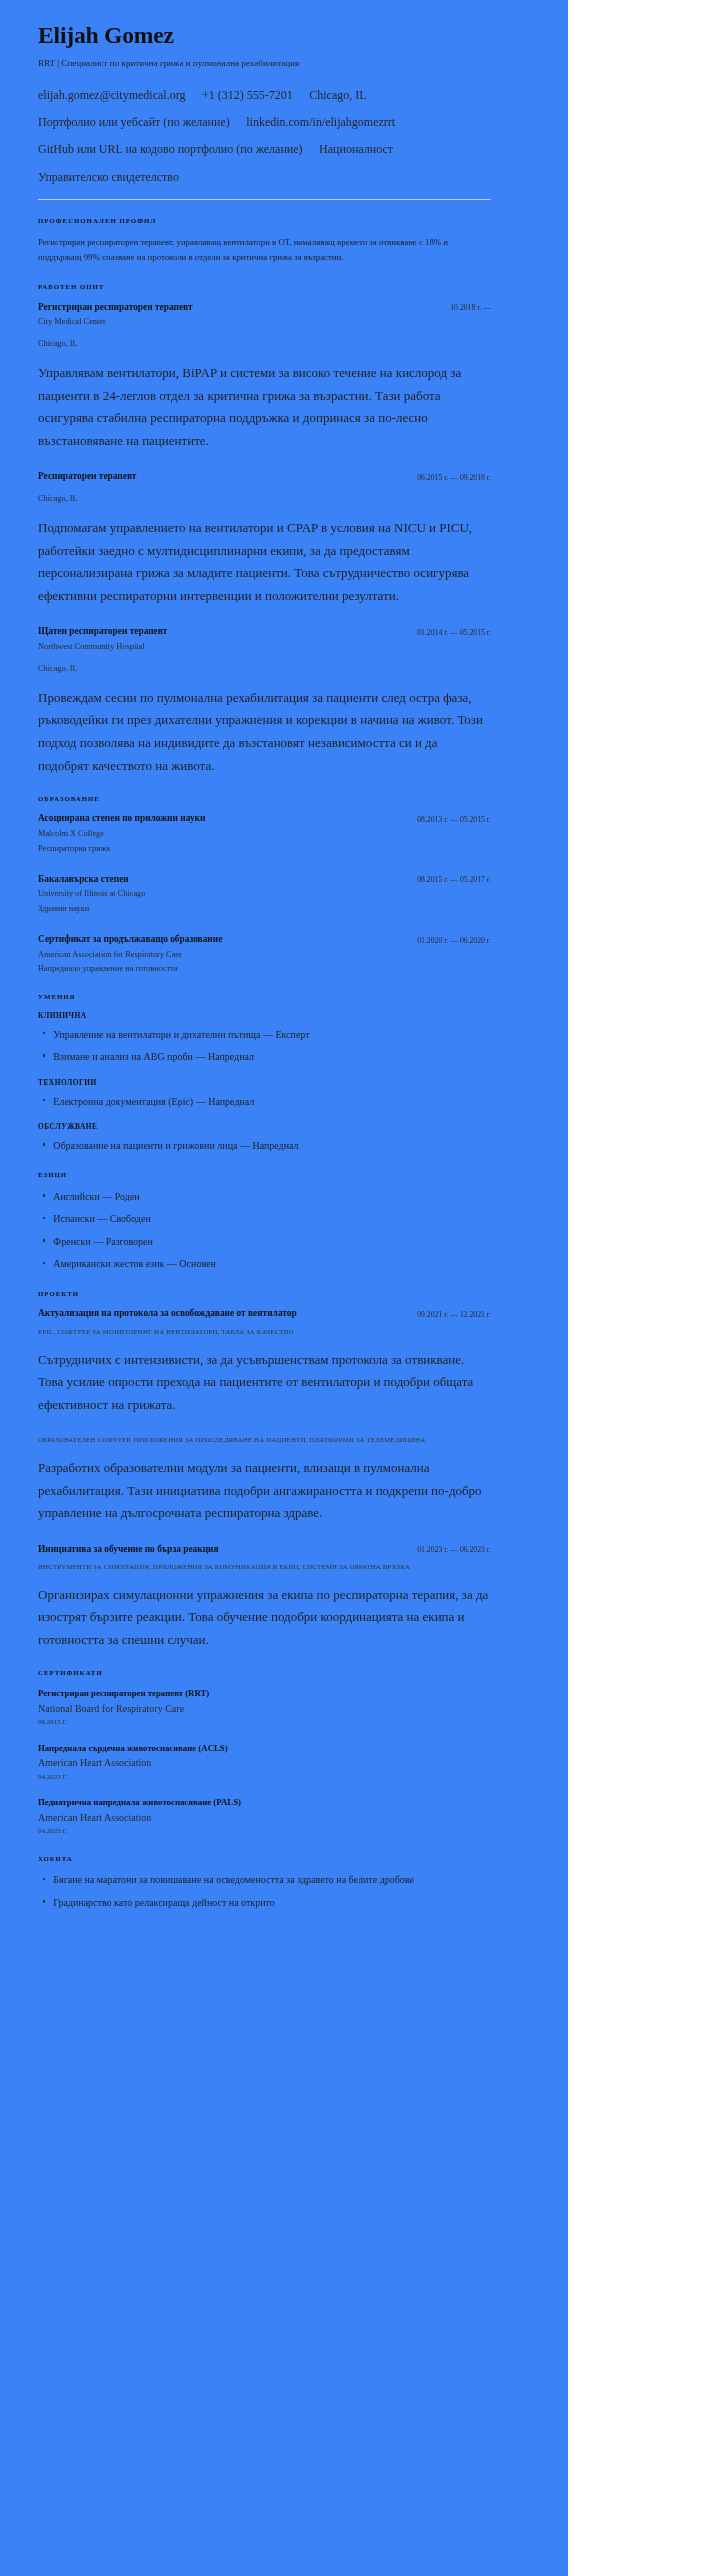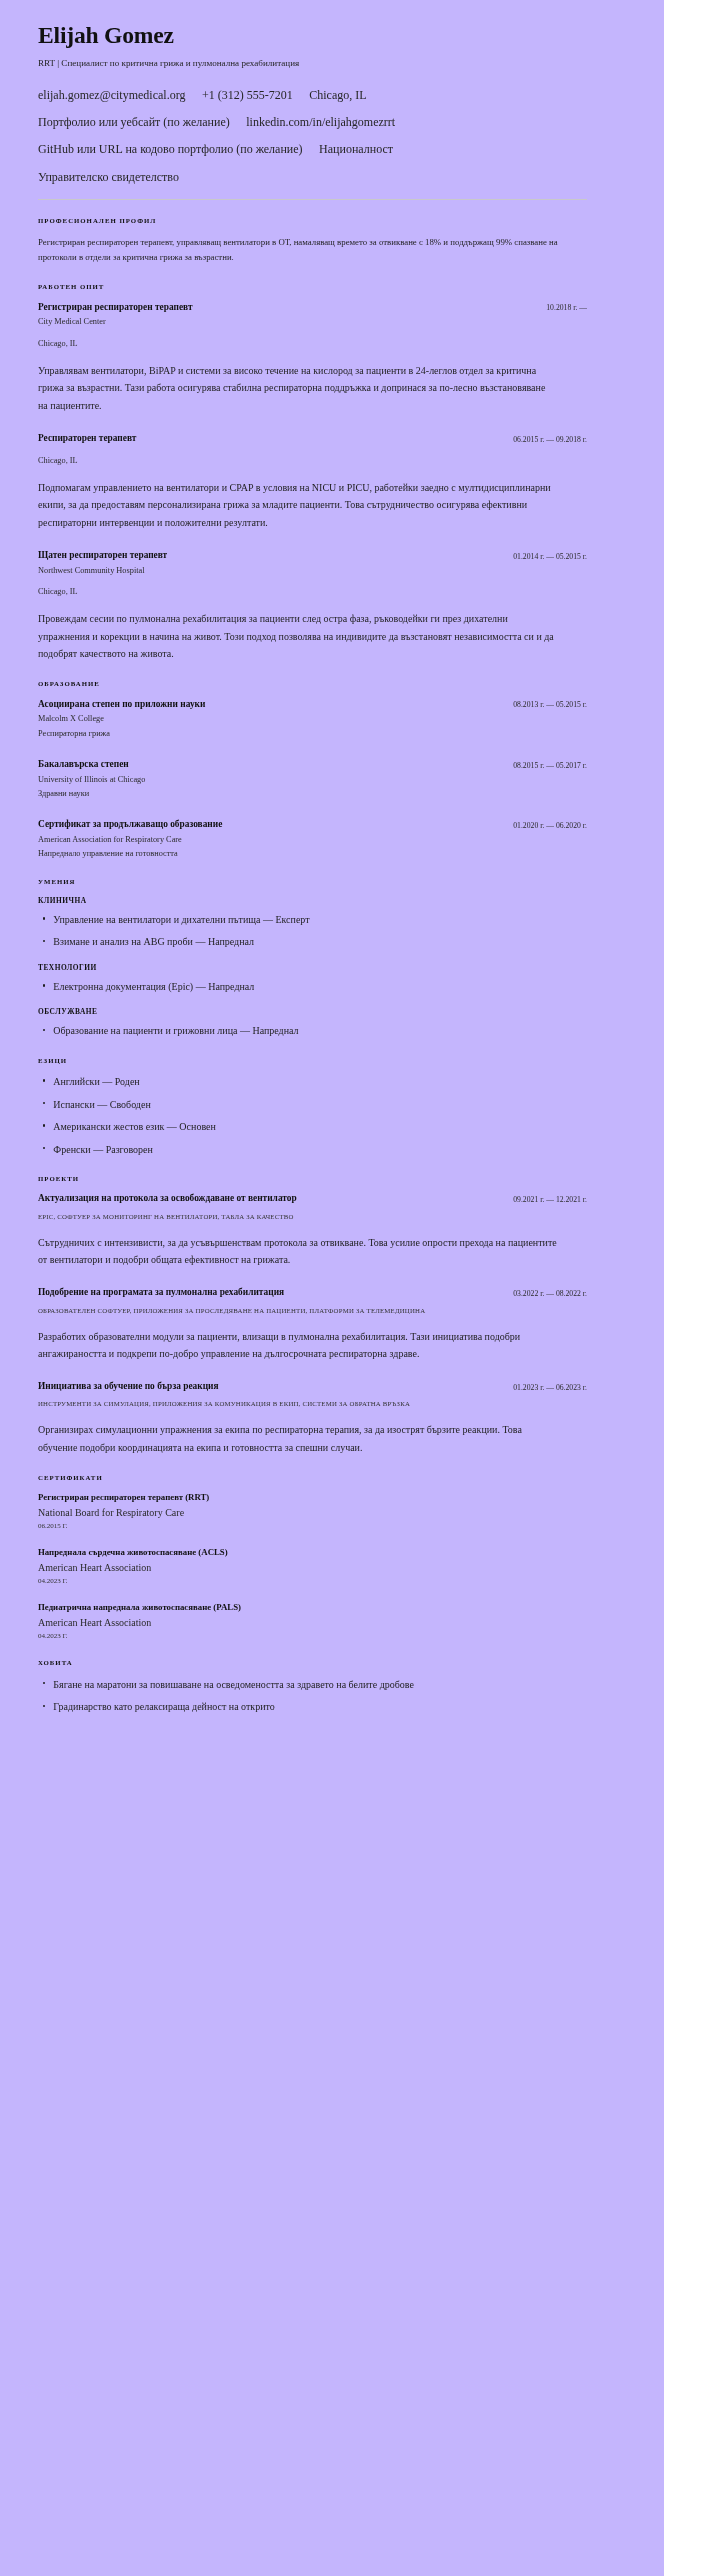--- a/index.html
+++ b/index.html
@@ -7,25 +7,25 @@
     padding: 0;
     background: #ffffff;
   }
   body {
     width: 708px;
     font-family: "Liberation Serif", "DejaVu Serif", serif;
     color: #1a1a1a;
     -webkit-font-smoothing: antialiased;
   }
   .page {
-    width: 664px;
+    width: 568px;
     min-height: 2576px;
     box-sizing: border-box;
     padding: 22.4px 77px 35px 38px;
-    background: #c4b5fd;
+    background: #3b82f6;
   }
 
   
   .name {
     font-size: 23.6px;
     font-weight: bold;
     letter-spacing: -0.2px;
     line-height: 1.12;
     margin: 0 0 8.3px 0;
     color: #111111;
@@ -135,21 +135,21 @@
   .entry-tech {
     font-size: 6.8px;
     letter-spacing: 0.2px;
     text-transform: uppercase;
     line-height: 1.65;
     margin: 4.7px 0 0 0;
     color: #333333;
     max-width: 484px;
   }
   .entry-desc {
-    font-size: 10px;
+    font-size: 13px;
     line-height: 1.74;
     margin: 11.8px 0 0 0;
     color: #1f1f1f;
     max-width: 519px;
   }
 
   
   ul.bullets {
     list-style: none;
     margin: 0;
@@ -316,42 +316,38 @@
     <ul class="bullets">
       <li>Образование на пациенти и грижовни лица — Напреднал</li>
     </ul>
   </div>
 
   <div class="section">
     <div class="section-title">ЕЗИЦИ</div>
     <ul class="bullets">
       <li>Английски — Роден</li>
       <li>Испански — Свободен</li>
+      <li>Френски — Разговорен</li>
       <li>Американски жестов език — Основен</li>
-      <li>Френски — Разговорен</li>
     </ul>
   </div>
 
   <div class="section">
     <div class="section-title">ПРОЕКТИ</div>
 
     <div class="entry">
       <div class="entry-head">
         <h3 class="entry-title">Актуализация на протокола за освобождаване от вентилатор</h3>
         <div class="entry-date">09.2021 г. — 12.2021 г.</div>
       </div>
       <div class="entry-tech">EPIC, СОФТУЕР ЗА МОНИТОРИНГ НА ВЕНТИЛАТОРИ, ТАБЛА ЗА КАЧЕСТВО</div>
       <p class="entry-desc">Сътрудничих с интензивисти, за да усъвършенствам протокола за отвикване. Това усилие опрости прехода на пациентите от вентилатори и подобри общата ефективност на грижата.</p>
     </div>
 
     <div class="entry">
-      <div class="entry-head">
-        <h3 class="entry-title">Подобрение на програмата за пулмонална рехабилитация</h3>
-        <div class="entry-date">03.2022 г. — 08.2022 г.</div>
-      </div>
       <div class="entry-tech">ОБРАЗОВАТЕЛЕН СОФТУЕР, ПРИЛОЖЕНИЯ ЗА ПРОСЛЕДЯВАНЕ НА ПАЦИЕНТИ, ПЛАТФОРМИ ЗА ТЕЛЕМЕДИЦИНА</div>
       <p class="entry-desc">Разработих образователни модули за пациенти, влизащи в пулмонална рехабилитация. Тази инициатива подобри ангажираността и подкрепи по-добро управление на дългосрочната респираторна здраве.</p>
     </div>
 
     <div class="entry">
       <div class="entry-head">
         <h3 class="entry-title">Инициатива за обучение по бърза реакция</h3>
         <div class="entry-date">01.2023 г. — 06.2023 г.</div>
       </div>
       <div class="entry-tech">ИНСТРУМЕНТИ ЗА СИМУЛАЦИЯ, ПРИЛОЖЕНИЯ ЗА КОМУНИКАЦИЯ В ЕКИП, СИСТЕМИ ЗА ОБРАТНА ВРЪЗКА</div>

